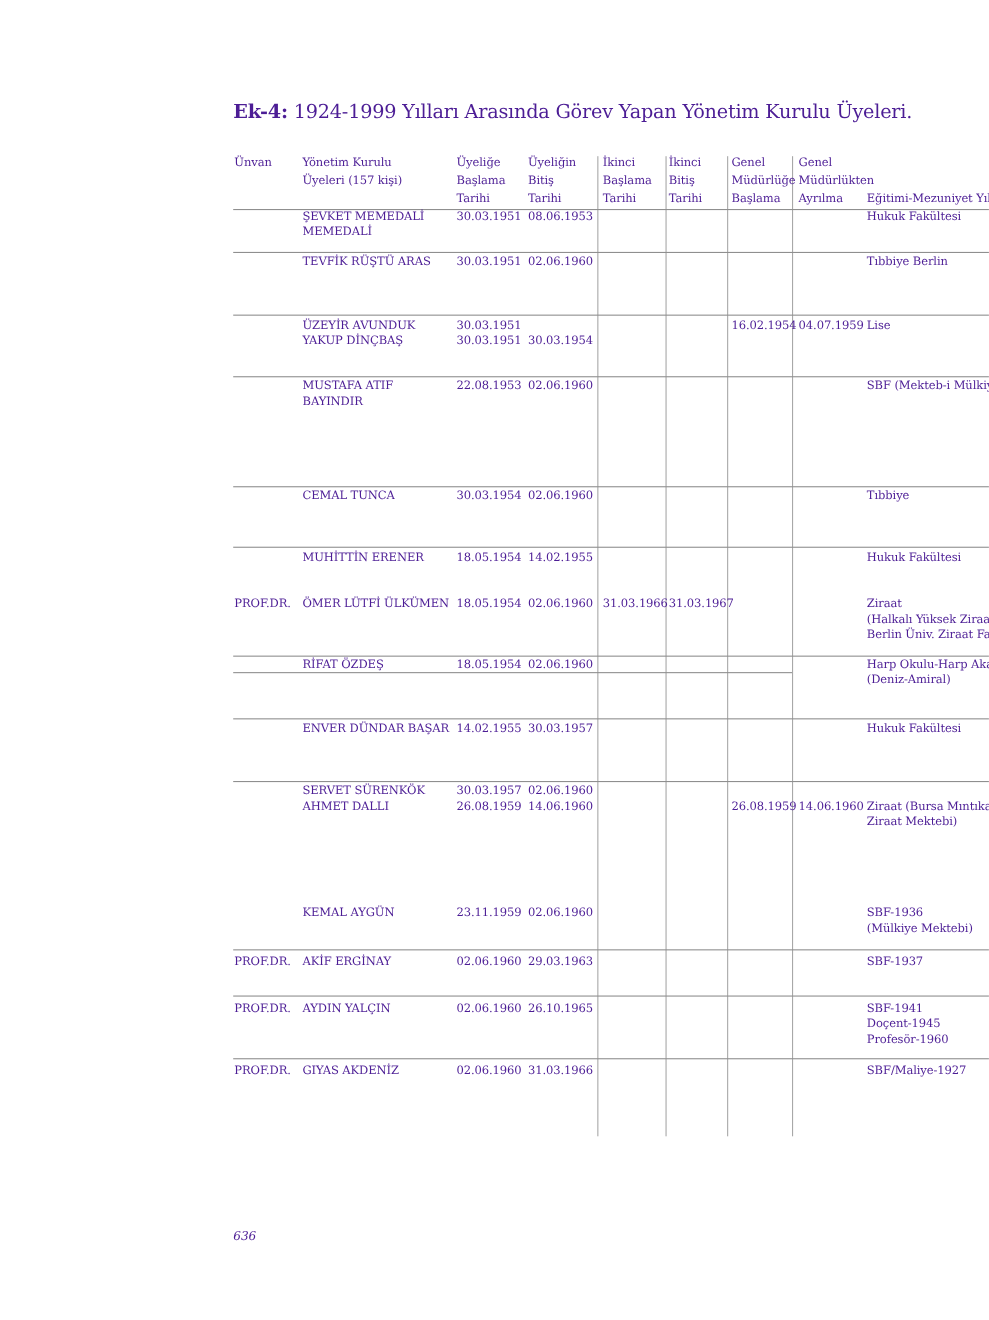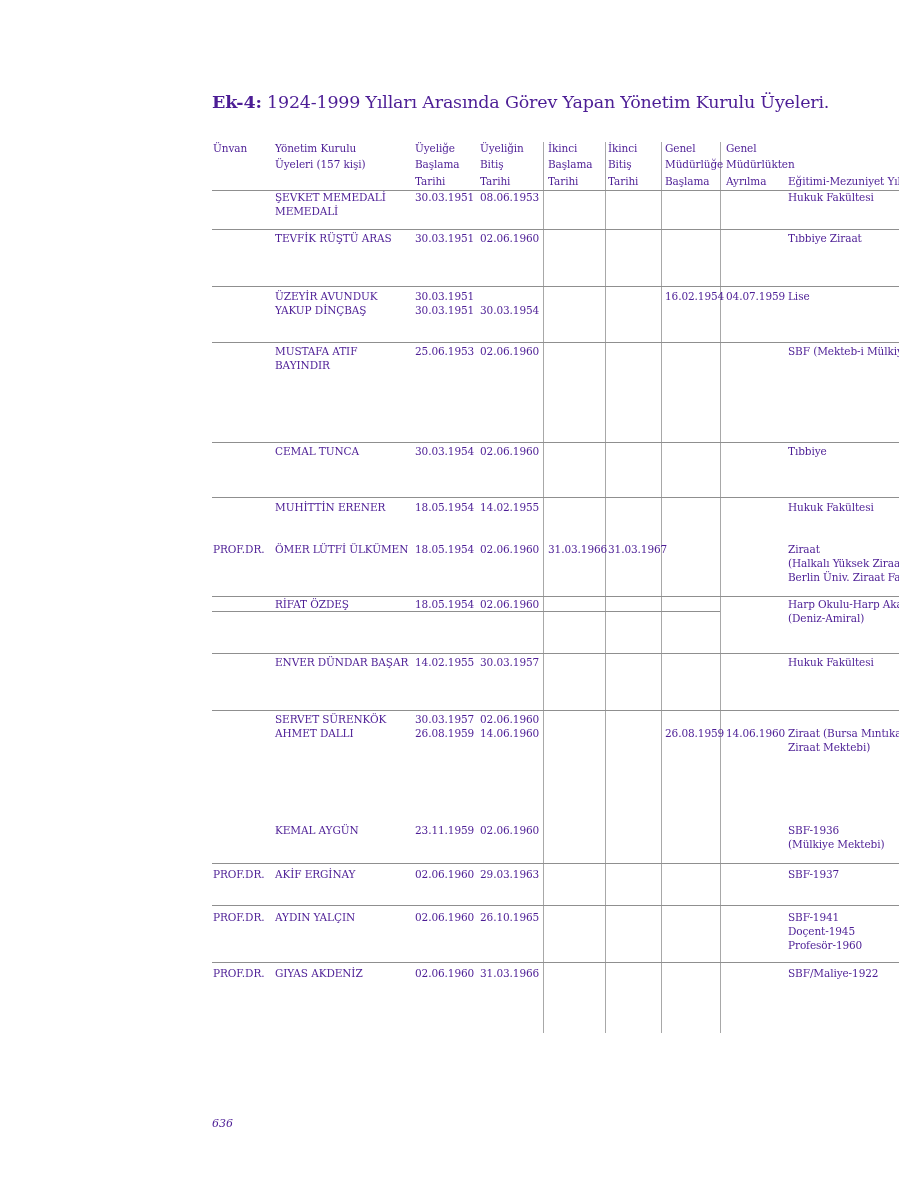--- a/index.html
+++ b/index.html
@@ -105,41 +105,41 @@
     <span class="c col-name l2">MEMEDALİ</span>
     <span class="c col-mstart">30.03.1951</span>
     <span class="c col-mend">08.06.1953</span>
     <span class="c col-edu">Hukuk Fakültesi</span>
   </div>
 
   <div class="row" style="top:232px">
     <span class="c col-name">TEVFİK RÜŞTÜ ARAS</span>
     <span class="c col-mstart">30.03.1951</span>
     <span class="c col-mend">02.06.1960</span>
-    <span class="c col-edu">Tıbbiye Ziraat</span>
+    <span class="c col-edu">Tıbbiye Berlin</span>
   </div>
 
   <div class="row" style="top:290px">
     <span class="c col-name">ÜZEYİR AVUNDUK</span>
     <span class="c col-mstart">30.03.1951</span>
     <span class="c col-gstart">16.02.1954</span>
     <span class="c col-gend">04.07.1959</span>
     <span class="c col-edu">Lise</span>
   </div>
 
   <div class="row" style="top:304px">
     <span class="c col-name">YAKUP DİNÇBAŞ</span>
     <span class="c col-mstart">30.03.1951</span>
     <span class="c col-mend">30.03.1954</span>
   </div>
 
   <div class="row" style="top:345px">
     <span class="c col-name">MUSTAFA ATIF</span>
     <span class="c col-name l2">BAYINDIR</span>
-    <span class="c col-mstart">25.06.1953</span>
+    <span class="c col-mstart">22.08.1953</span>
     <span class="c col-mend">02.06.1960</span>
     <span class="c col-edu">SBF (Mekteb-i Mülkiye)-19</span>
   </div>
 
   <div class="row" style="top:445px">
     <span class="c col-name">CEMAL TUNCA</span>
     <span class="c col-mstart">30.03.1954</span>
     <span class="c col-mend">02.06.1960</span>
     <span class="c col-edu">Tıbbiye</span>
   </div>
@@ -218,18 +218,18 @@
     <span class="c col-edu">SBF-1941</span>
     <span class="c col-edu l2">Doçent-1945</span>
     <span class="c col-edu l3">Profesör-1960</span>
   </div>
 
   <div class="row" style="top:967px">
     <span class="c col-title">PROF.DR.</span>
     <span class="c col-name">GIYAS AKDENİZ</span>
     <span class="c col-mstart">02.06.1960</span>
     <span class="c col-mend">31.03.1966</span>
-    <span class="c col-edu">SBF/Maliye-1922</span>
+    <span class="c col-edu">SBF/Maliye-1927</span>
   </div>
 
   <div class="page-number">636</div>
 
 </div>
 
 </body></html>

